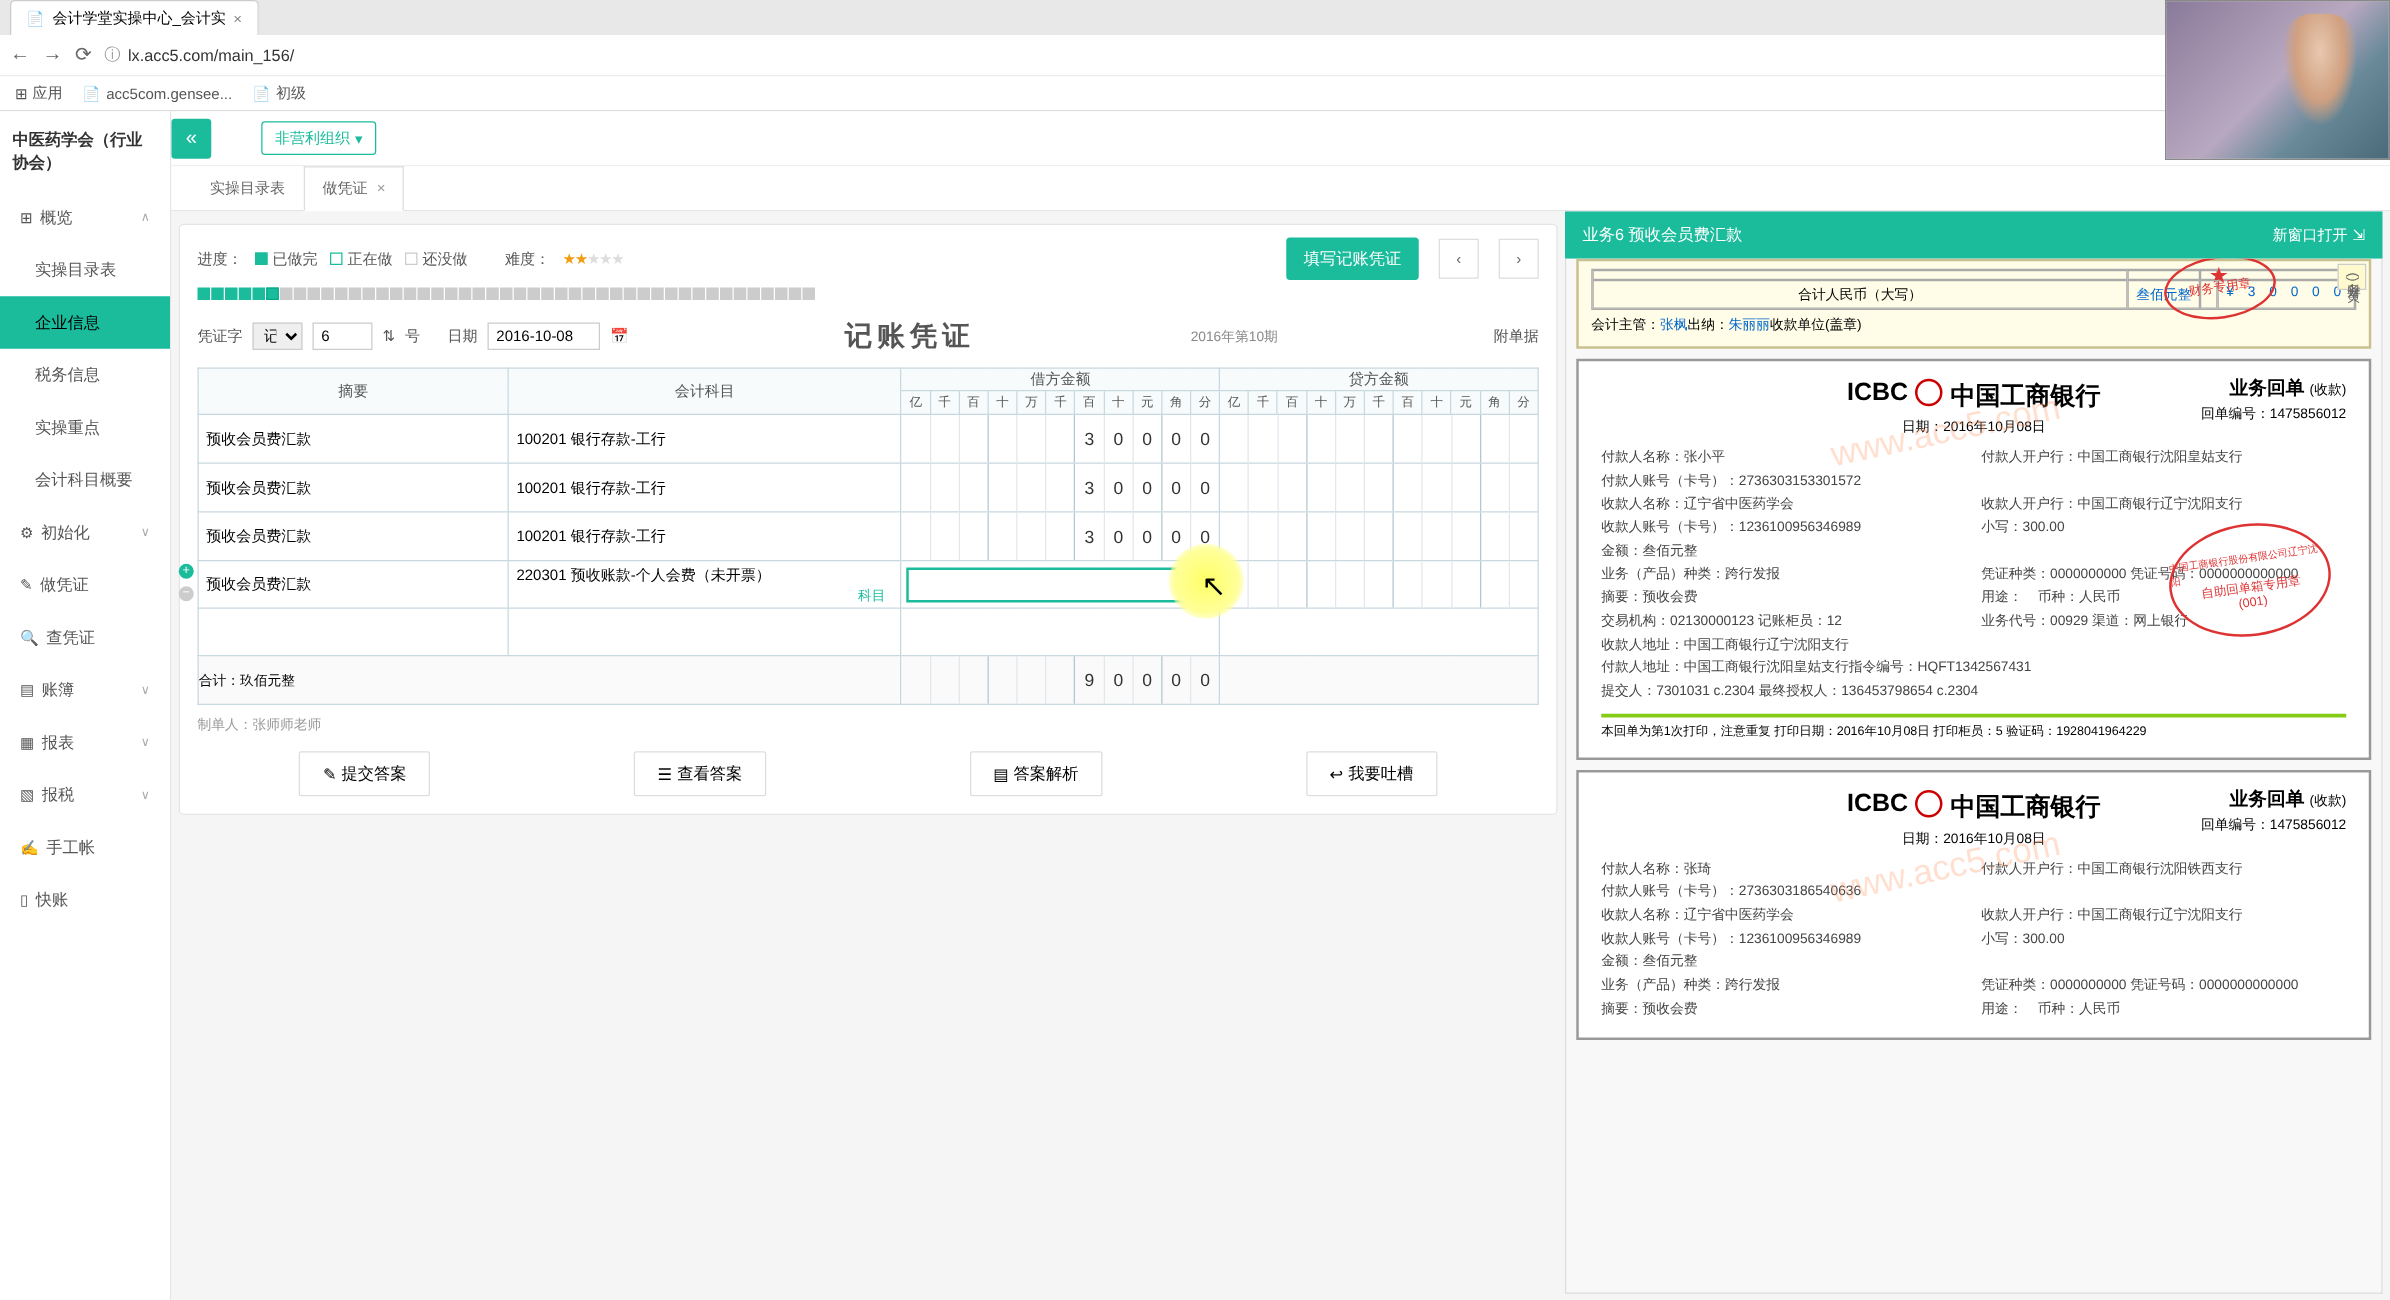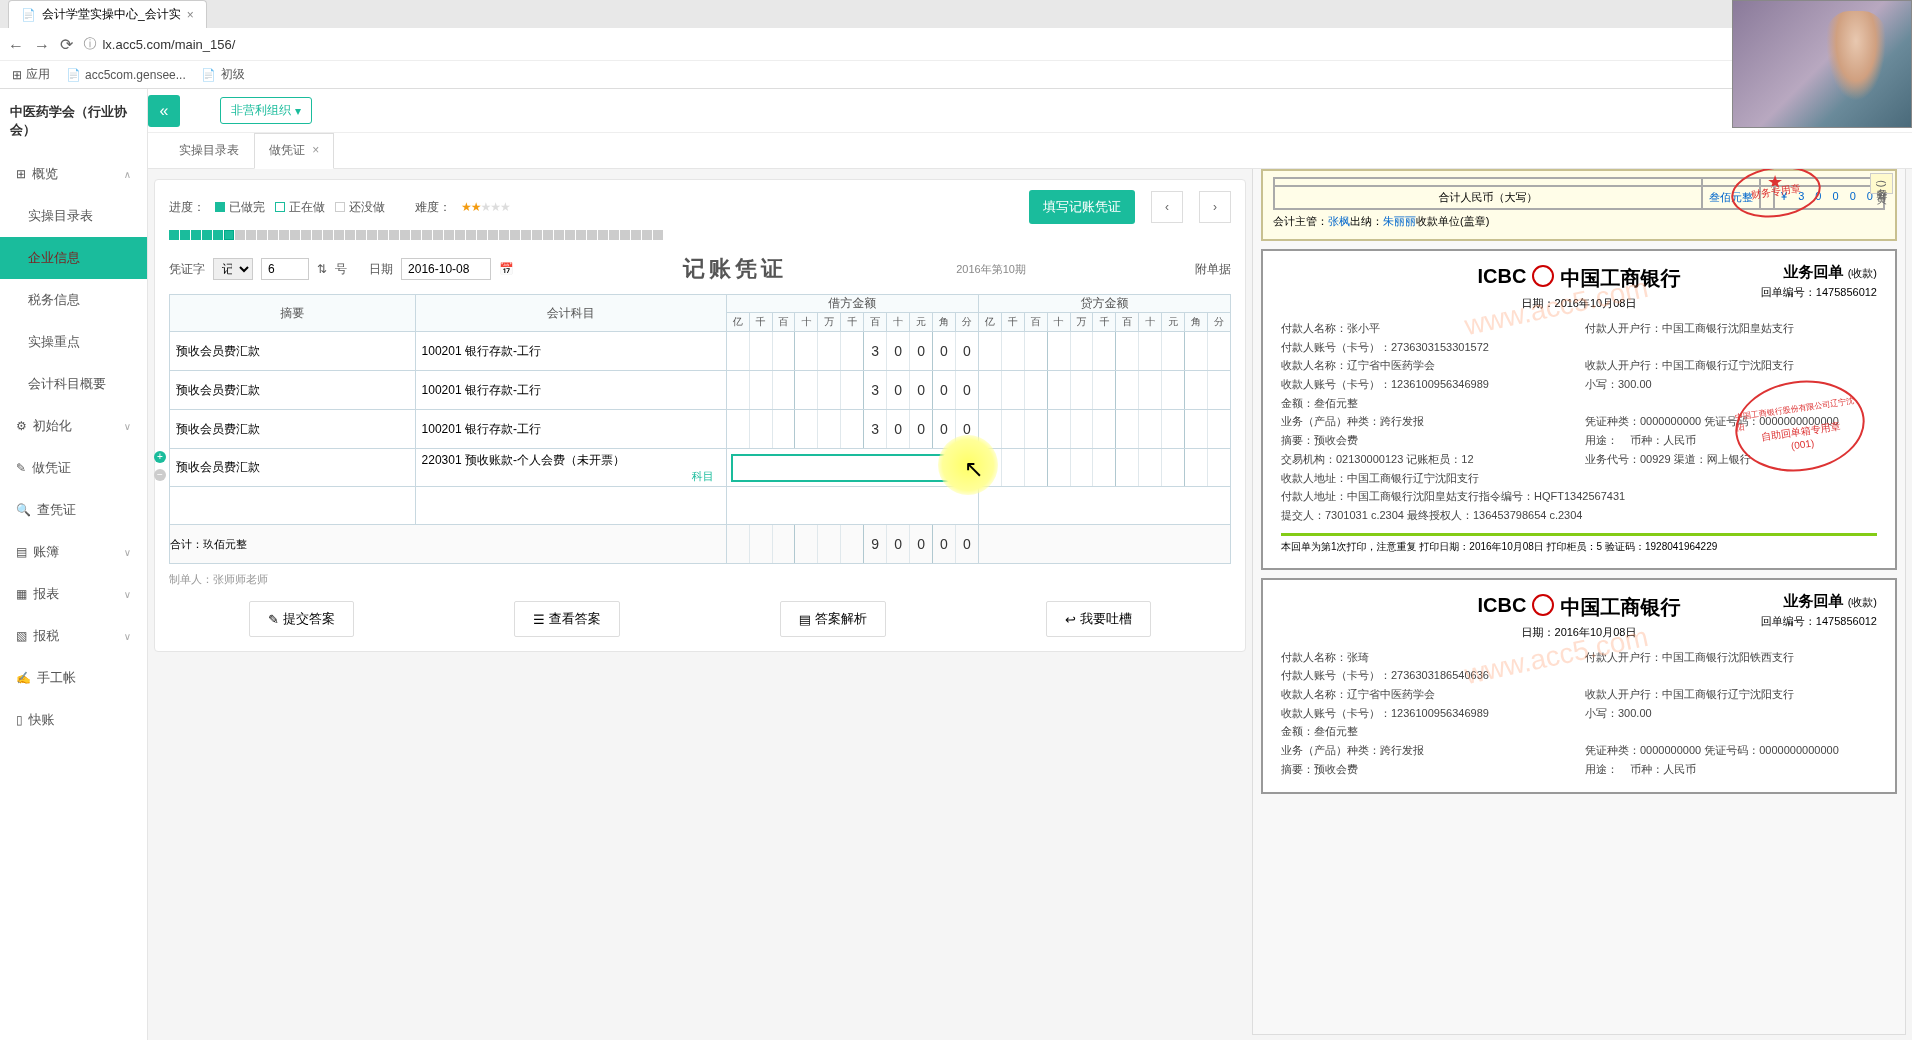--- a/index.html
+++ b/index.html
@@ -10,25 +10,25 @@
 .browser-tab { background: #fff; padding: 5px 12px; border-radius: 4px 4px 0 0; font-size: 12px; display: flex; align-items: center; gap: 6px; border: 1px solid #ccc; border-bottom: none; }
 .tab-close { color: #888; cursor: pointer; }
 .addr-bar { height: 32px; display: flex; align-items: center; padding: 0 8px; gap: 10px; }
 .nav-icon { color: #666; font-size: 16px; cursor: pointer; }
 .url-box { flex: 1; display: flex; align-items: center; gap: 6px; font-size: 13px; color: #333; }
 .url-icon { color: #999; }
 .bookmark-bar { height: 28px; display: flex; align-items: center; padding: 0 12px; gap: 16px; font-size: 12px; color: #555; border-top: 1px solid #eee; }
 .bookmark-item { display: flex; align-items: center; gap: 4px; cursor: pointer; }
 
 .app-container { display: flex; height: calc(100vh - 88px); position: relative; }
-.sidebar { width: 148px; background: #fff; border-right: 1px solid #e5e5e5; overflow-y: auto; }
+.sidebar { width: 137px; background: #fff; border-right: 1px solid #e5e5e5; overflow-y: auto; }
 .sidebar-title { padding: 14px 10px; font-size: 13px; font-weight: bold; color: #333; }
 .sidebar-item { padding: 12px 16px; font-size: 13px; color: #555; display: flex; align-items: center; justify-content: space-between; cursor: pointer; }
 .sidebar-item.sub { padding-left: 28px; }
-.sidebar-item.active { background: #1abc9c; color: #7f1d1d; }
+.sidebar-item.active { background: #1abc9c; color: #000000; }
 .sidebar-item .chev { color: #aaa; font-size: 10px; }
 .sidebar-icon { margin-right: 6px; font-size: 12px; }
 
 .main-area { flex: 1; background: #f5f5f5; display: flex; flex-direction: column; overflow: hidden; }
 .top-bar { height: 44px; background: #fff; display: flex; align-items: center; padding: 0 0 0 0; border-bottom: 1px solid #eee; }
 .collapse-btn { width: 32px; height: 32px; background: #1abc9c; color: #fff; display: flex; align-items: center; justify-content: center; margin-left: 0; border-radius: 3px; cursor: pointer; }
 .org-badge { margin-left: 40px; border: 1px solid #1abc9c; color: #1abc9c; padding: 4px 10px; font-size: 12px; border-radius: 3px; display: flex; align-items: center; gap: 4px; }
 .user-info { margin-left: auto; margin-right: 20px; font-size: 13px; color: #333; }
 .svip { color: #e74c3c; }
 
@@ -509,20 +509,24 @@
           <div class="action-btns">
             <div class="act-btn">✎ <span>提交答案</span></div>
             <div class="act-btn">☰ <span>查看答案</span></div>
             <div class="act-btn">▤ <span>答案解析</span></div>
             <div class="act-btn">↩ <span>我要吐槽</span></div>
           </div>
         </div>
       </div>
 
       <div class="doc-panel">
+        <div class="doc-header">
+          <span>业务6 预收会员费汇款</span>
+          <span class="doc-open"><span>新窗口打开</span> ⇲</span>
+        </div>
         <div class="doc-scroll">
 
           <div class="doc-card" style="padding-bottom:10px">
             <div class="doc-yellow-grid">
               <div class="dyg-cell"></div>
                 <div class="dyg-cell"></div>
                 <div class="dyg-cell" style="position:relative">
                   <span style="color:#d33;font-size:18px;position:absolute;top:-8px">★</span>
                 </div>
                 <div class="dyg-cell"></div>

